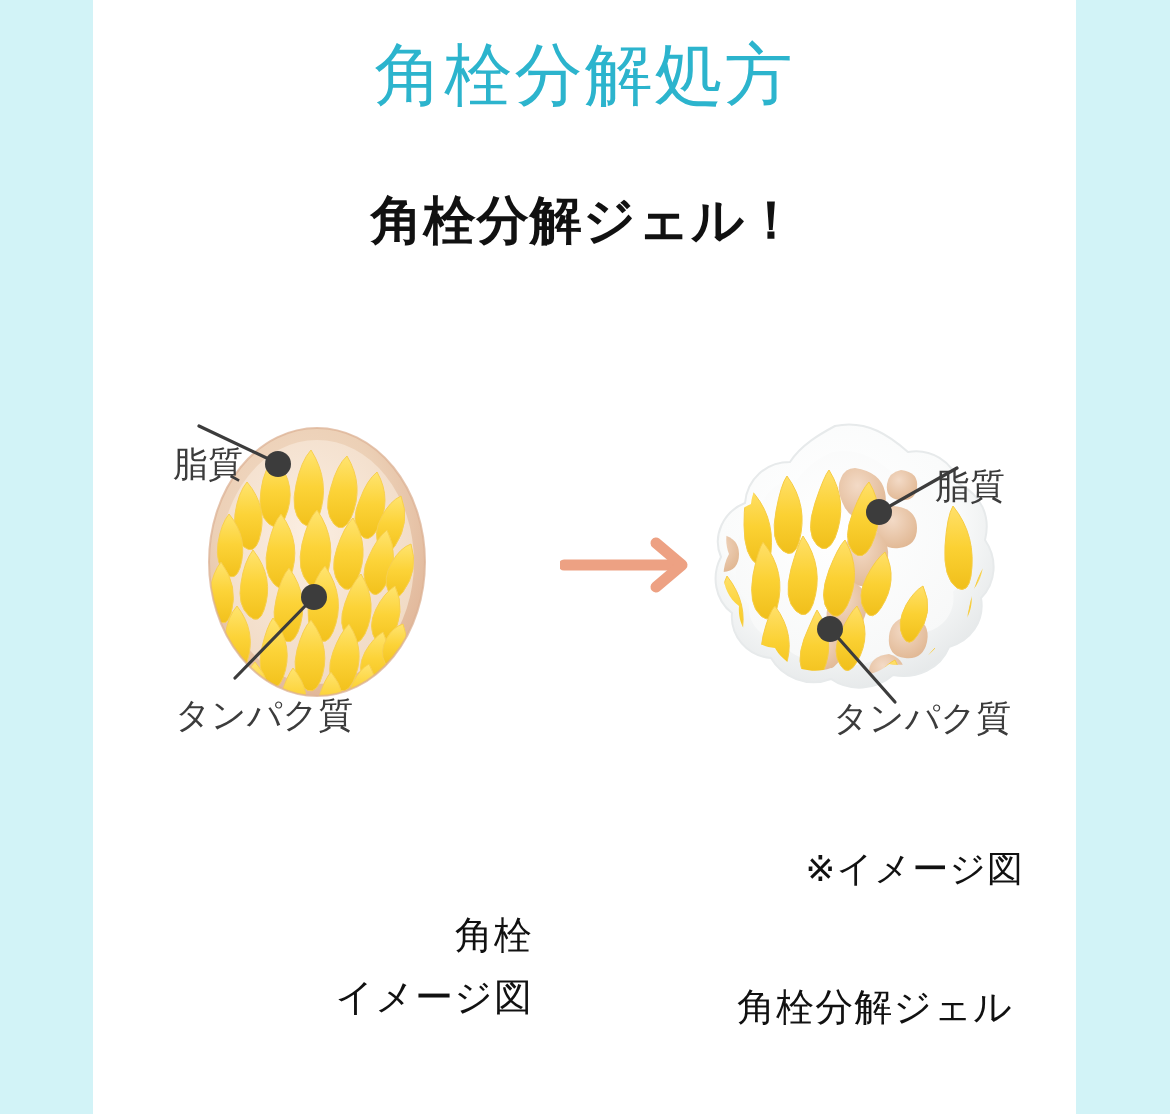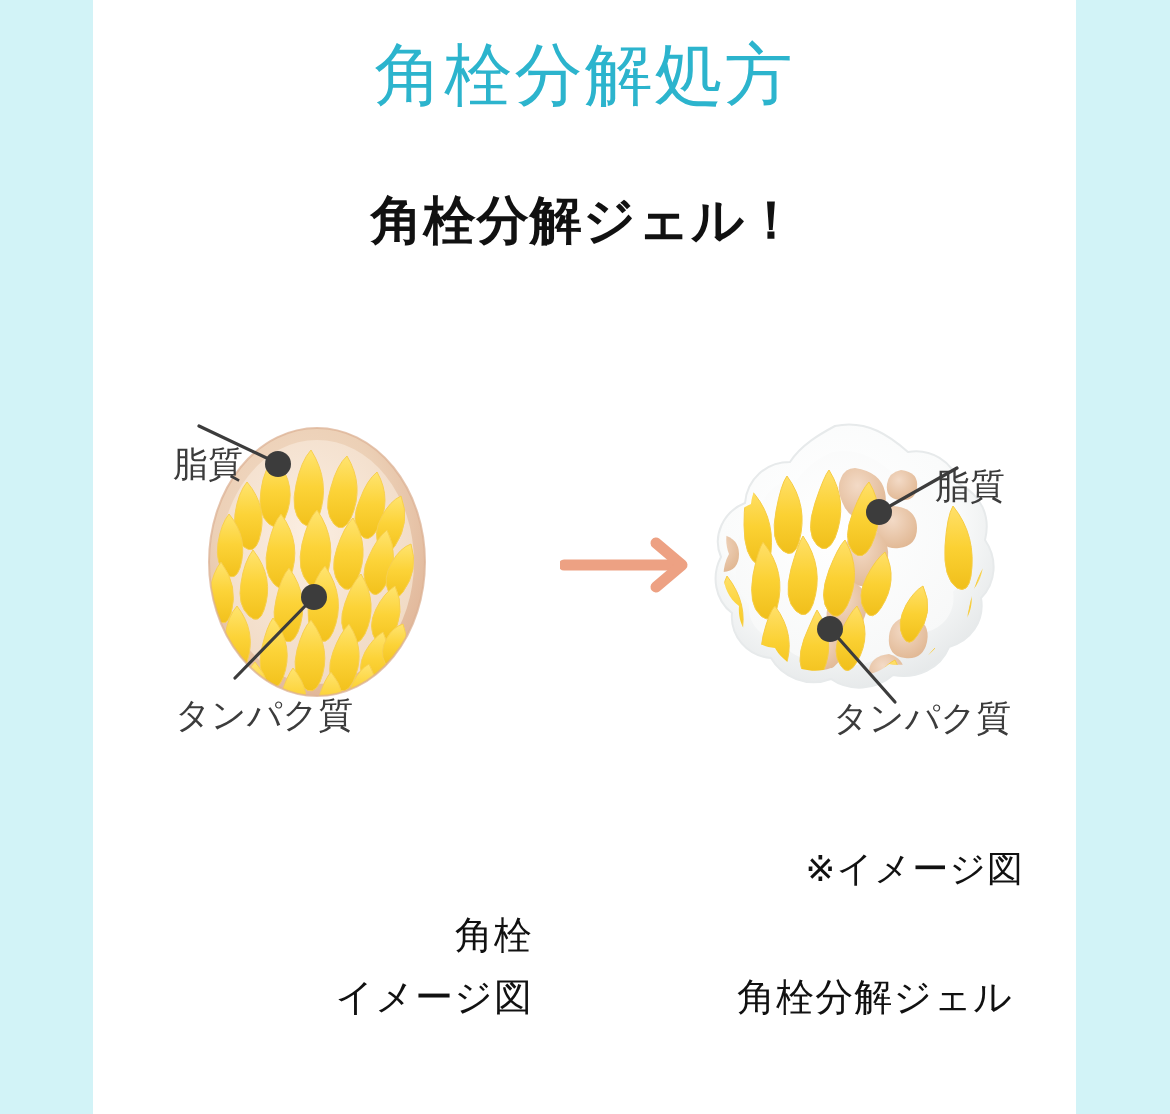--- a/index.html
+++ b/index.html
@@ -132,21 +132,21 @@
   .caption {
     position: absolute;
     text-align: right;
     font-size: 38px;
     line-height: 1.63;
     color: #111111;
     letter-spacing: 1px;
   }
   .caption .line { display: block; white-space: nowrap; }
   .cap-left  { left: 20px;  top: 0;  width: 420px; }
-  .cap-right { left: 470px; top: 62px; width: 450px; }
+  .cap-right { left: 470px; top: 72px; width: 450px; }
 </style>
 </head>
 <body>
 
 <div class="page">
 
   <div class="band band-left"></div>
   <div class="band band-right"></div>
 
   <div class="content">

